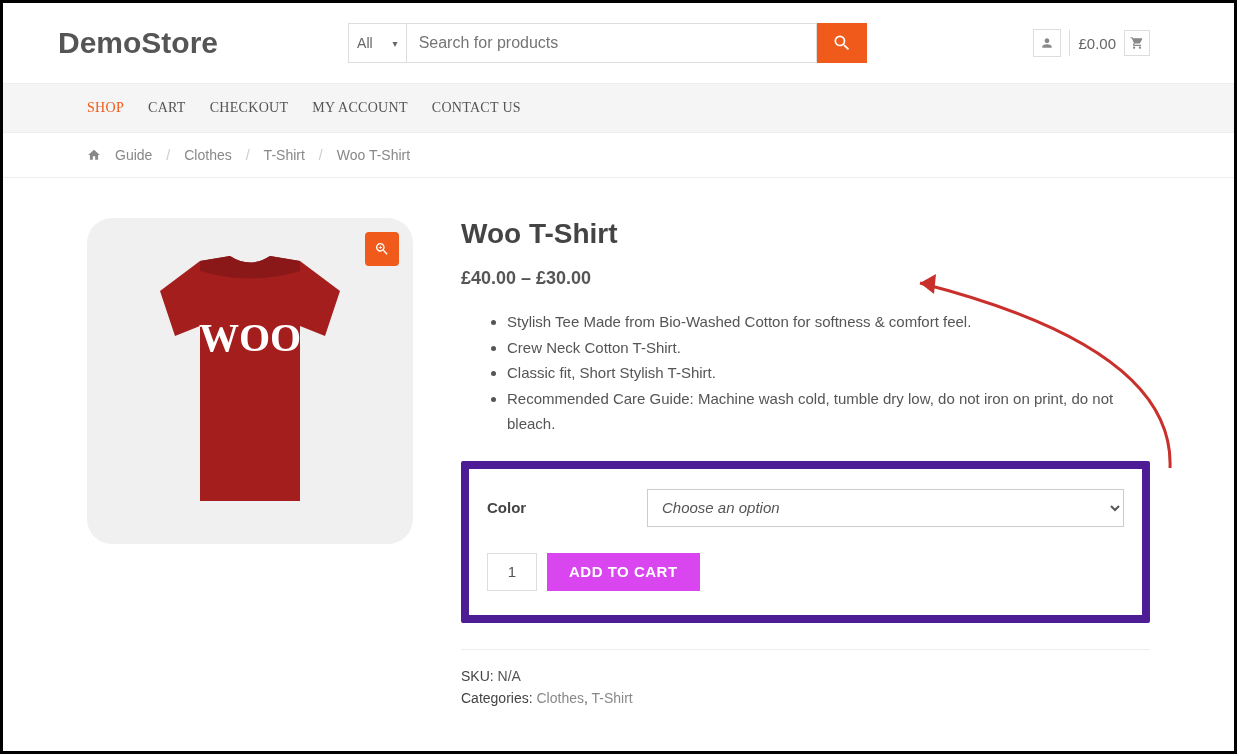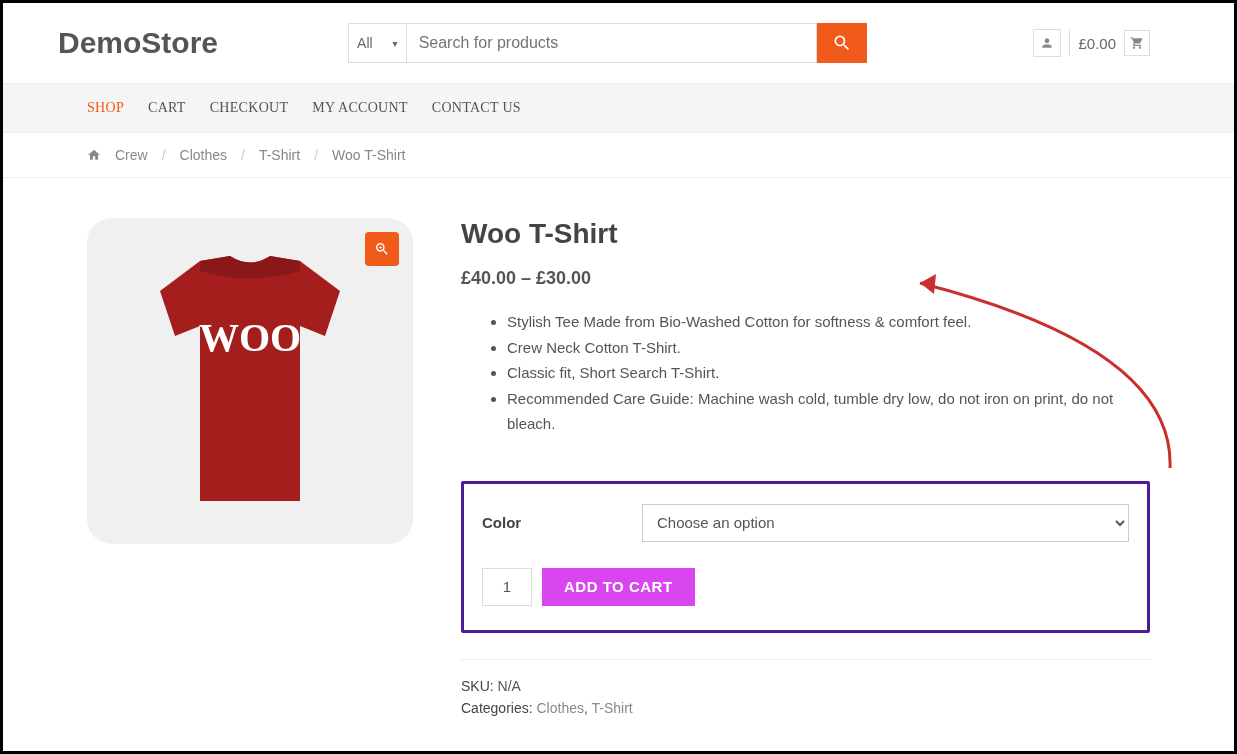--- a/index.html
+++ b/index.html
@@ -25,25 +25,25 @@
 .breadcrumb .current { color: #888; }
 .home-icon { width: 14px; height: 14px; fill: #888; }
 .product-area { display: flex; padding: 40px 84px 20px 84px; gap: 48px; }
 .gallery { width: 326px; height: 326px; background: #f0f0f0; position: relative; display: flex; align-items: center; justify-content: center; border-radius: 25px; }
 .zoom-btn { position: absolute; top: 14px; right: 14px; width: 34px; height: 34px; background: #f05a1a; border-radius: 4px; display: flex; align-items: center; justify-content: center; cursor: pointer; }
 .zoom-btn svg { fill: #fff; width: 16px; height: 16px; }
 .tshirt { width: 220px; height: 260px; position: relative; }
 .summary { flex: 1; }
 .prod-title { font-size: 28px; font-weight: 700; color: #444; margin-bottom: 18px; }
 .price { font-size: 18px; font-weight: 700; color: #555; margin-bottom: 20px; }
-.desc-list { list-style: disc; padding-left: 46px; color: #555; font-size: 15px; line-height: 1.7; margin-bottom: 44px; }
-.highlight-box { border: 3px solid #4c1d95; border-radius: 2px; padding: 20px 18px 24px 18px; margin-bottom: 26px; }
+.desc-list { list-style: disc; padding-left: 46px; color: #555; font-size: 15px; line-height: 1.7; margin-bottom: 24px; }
+.highlight-box { border: 8px solid #4c1d95; border-radius: 2px; padding: 20px 18px 24px 18px; margin-bottom: 26px; }
 .variation-row { display: flex; align-items: center; margin-bottom: 26px; }
 .var-label { width: 160px; font-weight: 700; color: #444; font-size: 15px; }
-.var-select { flex: 1; height: 38px; border: 1px solid #ccc; padding: 0 10px; font-size: 15px; color: #555; background: #fff; cursor: pointer; }
+.var-select { flex: 1; height: 38px; border: 1px solid #ccc; padding: 0 10px; font-size: 15px; color: #555; background: #fff; cursor: pointer; font-style: italic; }
 .cart-row { display: flex; align-items: center; gap: 10px; }
 .qty-input { width: 50px; height: 38px; border: 1px solid #ddd; text-align: center; font-size: 15px; color: #555; }
 .add-cart-btn { background: #d946ef; color: #fff; border: none; height: 38px; padding: 0 22px; font-size: 15px; font-weight: 600; letter-spacing: 0.5px; cursor: pointer; }
 .meta-divider { border: none; border-top: 1px solid #eee; margin: 0 0 18px 0; }
 .meta-line { font-size: 14px; color: #555; margin-bottom: 6px; }
 .meta-line .label { color: #444; }
 .meta-line a { color: #888; text-decoration: none; cursor: pointer; }
 .arrow-annot { position: absolute; pointer-events: none; }
 .chev { font-size: 10px; }
 </style>
@@ -87,21 +87,21 @@
   <div class="nav-item">CART</div>
   <div class="nav-item">CHECKOUT</div>
   <div class="nav-item">MY ACCOUNT</div>
   <div class="nav-item">CONTACT US</div>
 </div>
 
 <div class="breadcrumb">
   <svg class="home-icon" viewBox="0 0 24 24">
       <path d="M10 20v-6h4v6h5v-8h3L12 3 2 12h3v8z"></path>
     </svg>
-  <a>Crew</a>
+  <a>Guide</a>
   <span class="sep">/</span>
   <a>Clothes</a>
   <span class="sep">/</span>
   <a>T-Shirt</a>
   <span class="sep">/</span>
   <span class="current">Woo T-Shirt</span>
 </div>
 
 <div class="product-area">
   <div class="gallery">
@@ -116,21 +116,21 @@
       <text x="110" y="100" font-family="cursive" font-size="40" font-weight="bold" fill="#fff" text-anchor="middle">WOO</text>
     </svg>
   </div>
 
   <div class="summary" style="position:relative;">
     <h1 class="prod-title">Woo T-Shirt</h1>
     <div class="price">£40.00 – £30.00</div>
     <ul class="desc-list">
       <li>Stylish Tee Made from Bio-Washed Cotton for softness &amp; comfort feel.</li>
       <li>Crew Neck Cotton T-Shirt.</li>
-      <li>Classic fit, Short Search T-Shirt.</li>
+      <li>Classic fit, Short Stylish T-Shirt.</li>
       <li>Recommended Care Guide: Machine wash cold, tumble dry low, do not iron on print, do not bleach.</li>
     </ul>
 
     <div class="highlight-box">
       <div class="variation-row">
         <div class="var-label">Color</div>
         <select class="var-select">
           <option>Choose an option</option>
         </select>
       </div>

